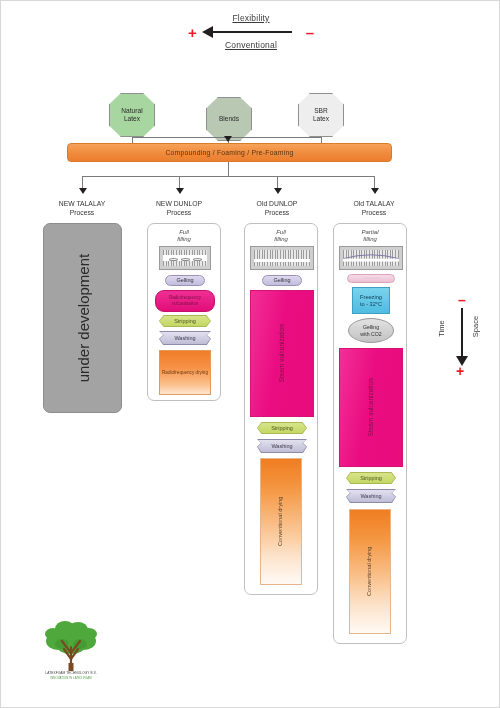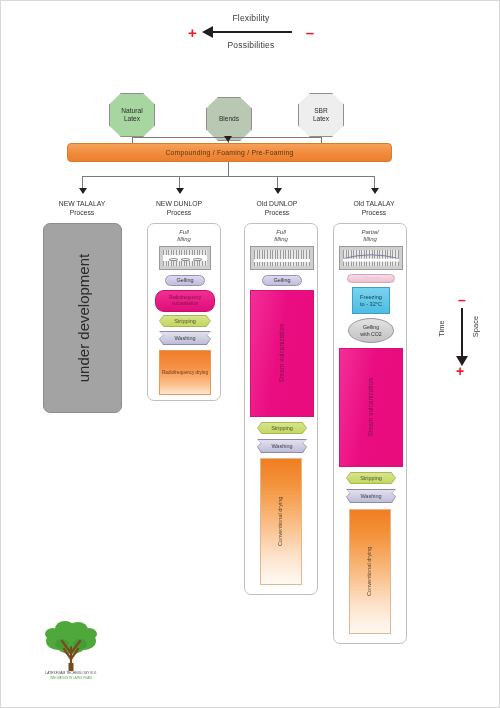--- a/index.html
+++ b/index.html
@@ -16,20 +16,21 @@
     width: 500px; height: 708px;
     background: #ffffff;
     border: 1px solid #d8d8d8;
   }
 
   
   .flex-top { position: absolute; left: 0; top: 12px; width: 500px; text-align: center; }
   .flex-label {
     font-size: 8.5px; color: #3a3a3a; letter-spacing: .2px;
     line-height: 11px;
+    text-decoration: underline;
   }
   .flex-arrow-row {
     position: relative; width: 130px; height: 14px;
     margin: 1px auto 1px auto;
   }
   .plus-sign, .minus-sign {
     position: absolute; top: 50%; transform: translateY(-50%);
     color: #ee1b24; font-size: 15px; font-weight: bold; line-height: 1;
   }
   .plus-sign { left: 2px; }
@@ -274,21 +275,21 @@
 <div id="page">
 
   <div class="flex-top">
     <div class="flex-label">Flexibility</div>
     <div class="flex-arrow-row">
       <div class="plus-sign">+</div>
       <div class="h-arrow-line"></div>
       <div class="h-arrow-head"></div>
       <div class="minus-sign">–</div>
     </div>
-    <div class="flex-label">Possibilities</div>
+    <div class="flex-label">Conventional</div>
   </div>
 
   <div class="octo octo-natural">
     <div>
       <span>Natural</span>
       <span>Latex</span>
     </div>
   </div>
   <div class="octo octo-blends">
     <div>

